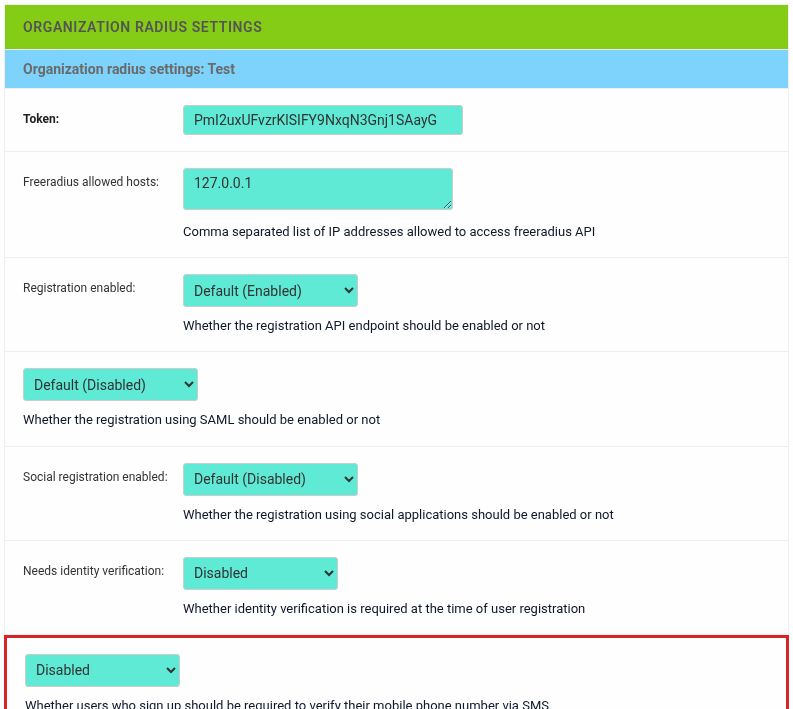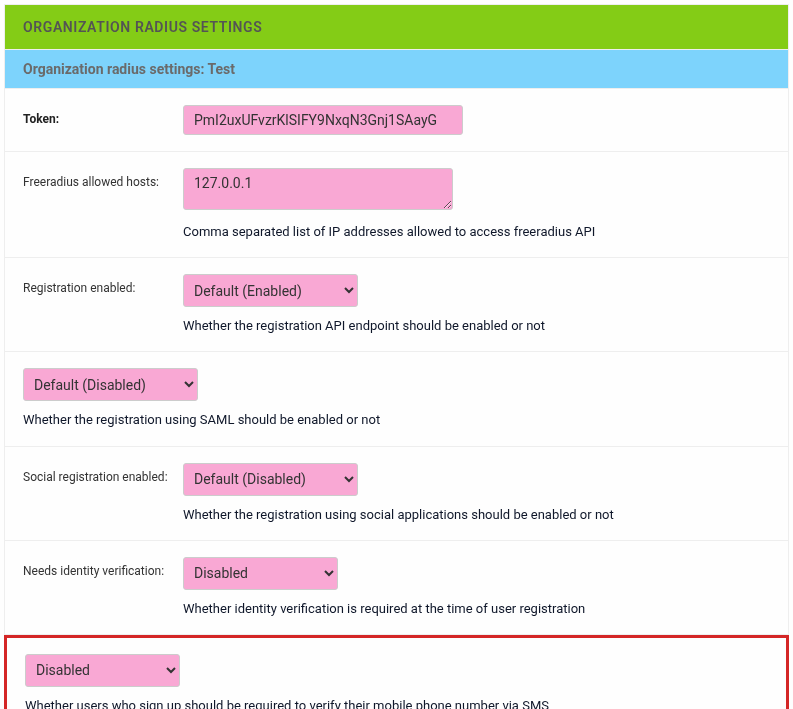--- a/index.html
+++ b/index.html
@@ -66,21 +66,21 @@
     .form-field {
       flex: 1;
     }
     input[type="text"], textarea, select {
       font-family: inherit;
       font-size: 14px;
       padding: 6px 10px;
       border: 1px solid #cccccc;
       border-radius: 3px;
       color: #333;
-      background: #f9a8d4;
+      background: #5eead4;
     }
     input[type="text"] {
       width: 280px;
     }
     textarea {
       width: 270px;
       height: 42px;
       resize: both;
     }
     select {

